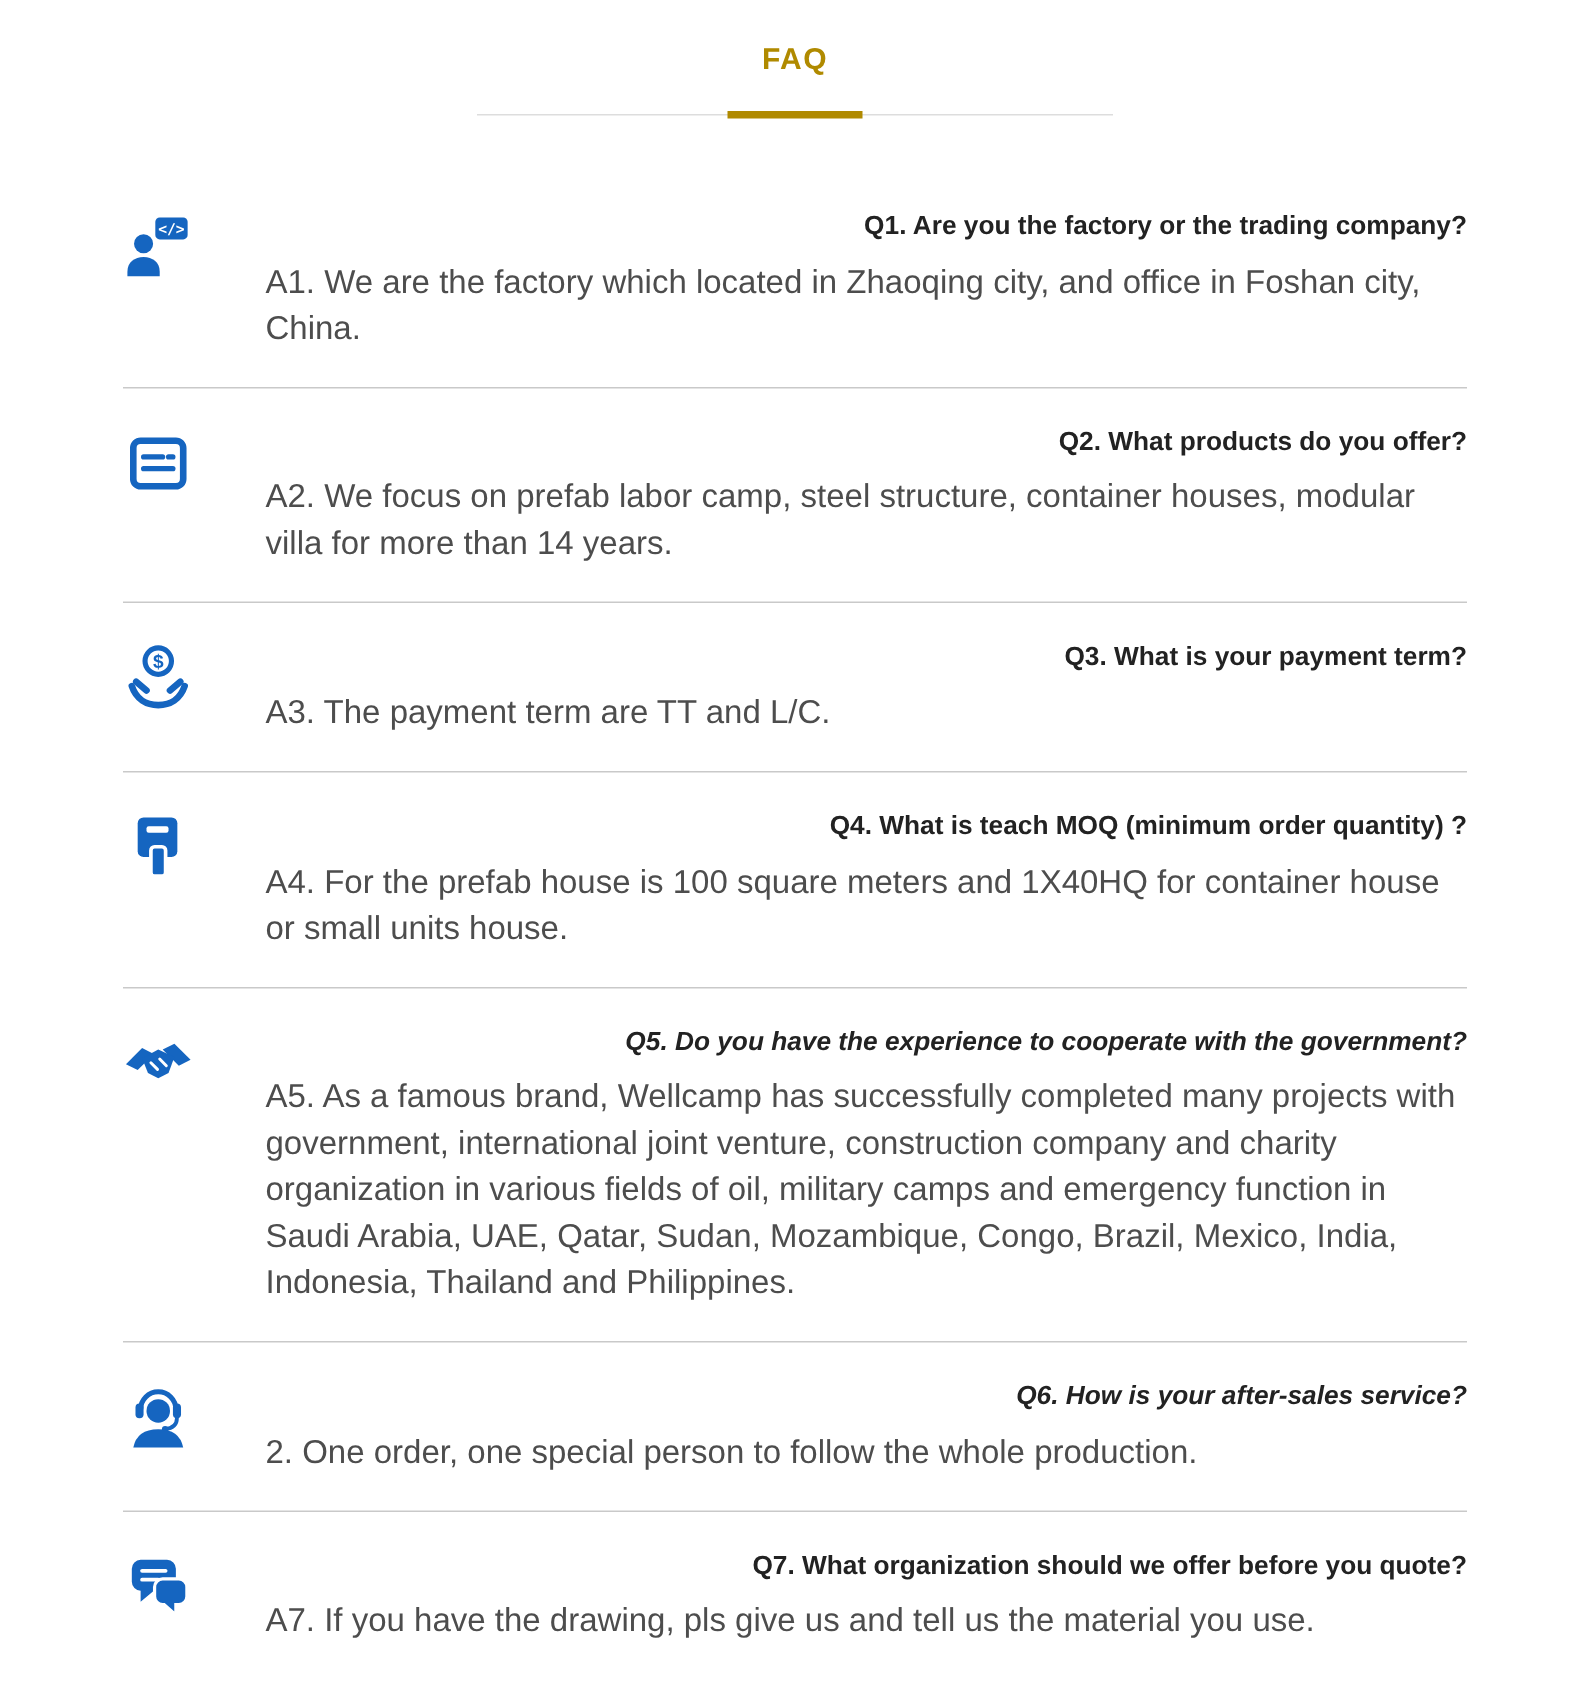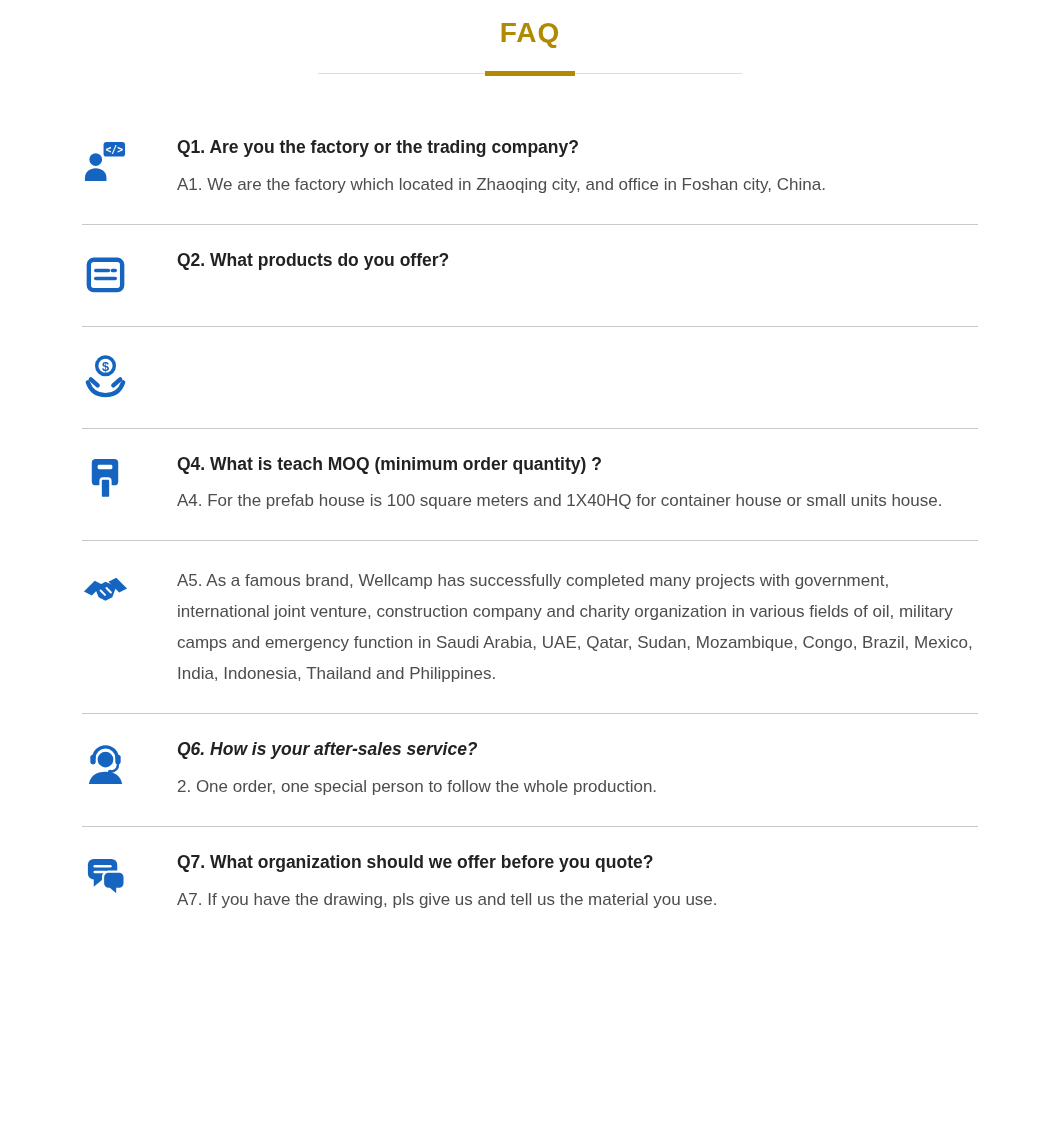--- a/index.html
+++ b/index.html
@@ -10,25 +10,25 @@
   }
   *{box-sizing:border-box;}
   body{
     font-family:"Liberation Sans",sans-serif;
     background:#ffffff;
     margin:0;
   }
   .page{width:1060px;margin:0 auto;padding-top:16px;}
   .header{text-align:center;}
   .title{
-    font-size:28px;
+    font-size:20px;
     font-weight:bold;
     color:var(--accent);
     letter-spacing:1px;
-    margin:1px 0 0 0;
+    margin:13px 0 0 0;
   }
   .divider{
     position:relative;
     width:424px;height:1px;
     background:#dddddd;
     margin:24px auto 0 auto;
   }
   .divider-gold{
     position:absolute;left:50%;top:-2px;
     transform:translateX(-50%);
@@ -45,24 +45,25 @@
   .faq-item:last-child{border-bottom:none;}
   .icon-col{flex:0 0 95px;width:95px;padding-top:2px;}
   .icon-slot{color:var(--icon-blue);display:inline-block;line-height:0;}
   .text-col{flex:1;min-width:0;}
   .question{
     font-size:17.5px;
     font-weight:bold;
     color:var(--question-color);
     margin:0 0 9px 0;
     line-height:1.35;
+    text-align:right;
   }
   .question.italic{font-style:italic;}
   .answer{
-    font-size:17px;
+    font-size:22px;
     color:var(--answer-color);
     line-height:31px;
     margin:0;
   }
 </style>
 </head>
 <body>
 
 <div class="page">
   <div class="header">
@@ -94,32 +95,41 @@
     <div class="icon-col">
       <span class="icon-slot"><svg viewBox="0 0 48 48" width="47" height="47" fill="none" stroke="currentColor">
               <rect x="7" y="9" width="34" height="31" rx="5" stroke-width="4.5"></rect>
               <line x1="14" y1="20" x2="27" y2="20" stroke-width="3.5" stroke-linecap="round"></line>
               <line x1="31" y1="20" x2="34" y2="20" stroke-width="3.5" stroke-linecap="round"></line>
               <line x1="14" y1="28" x2="34" y2="28" stroke-width="3.5" stroke-linecap="round"></line>
             </svg></span>
     </div>
     <div class="text-col">
       <h3 class="question">Q2. What products do you offer?</h3>
+      <div class="answers">
+            <p class="answer">A2. We focus on prefab labor camp, steel structure, container houses, modular villa for more than 14 years.</p>
+          </div>
     </div>
   </div>
 
   <div class="faq-item">
     <div class="icon-col">
       <span class="icon-slot"><svg viewBox="0 0 48 48" width="47" height="47">
               <circle cx="24" cy="13" r="9" fill="none" stroke="currentColor" stroke-width="3.5"></circle>
               <text x="24" y="18" text-anchor="middle" font-size="13" font-weight="bold" fill="currentColor">$</text>
               <path d="M6 30 c3 9 10 13 18 13 s15 -4 18 -13" fill="none" stroke="currentColor" stroke-width="4.5" stroke-linecap="round"></path>
               <path d="M9 27 l7 6 M39 27 l-7 6" stroke="currentColor" stroke-width="4.5" stroke-linecap="round"></path>
             </svg></span>
     </div>
+    <div class="text-col">
+      <h3 class="question">Q3. What is your payment term?</h3>
+      <div class="answers">
+            <p class="answer">A3. The payment term are TT and L/C.</p>
+          </div>
+    </div>
   </div>
 
   <div class="faq-item">
     <div class="icon-col">
       <span class="icon-slot"><svg viewBox="0 0 48 48" width="47" height="47" fill="currentColor">
               <rect x="10" y="4" width="27" height="27" rx="4"></rect>
               <rect x="16" y="10" width="15" height="4.5" rx="1.5" fill="#fff"></rect>
               <rect x="19" y="24" width="10" height="20" rx="2.5" stroke="#fff" stroke-width="2.5"></rect>
             </svg></span>
     </div>
@@ -134,20 +144,21 @@
   <div class="faq-item">
     <div class="icon-col">
       <span class="icon-slot"><svg viewBox="0 0 48 48" width="47" height="47" fill="currentColor">
               <path d="M2 25 L13 14 L21 18 L10 29 Z"></path>
               <path d="M46 22 L35 11 L27 15 L38 26 Z"></path>
               <path d="M13 21 L24 15 L35 20 L31 31 L24 34.5 L17 31 Z"></path>
               <path d="M19 24 l4.5 4.5 M25 21.5 l4.5 4.5" stroke="#fff" stroke-width="2" stroke-linecap="round" fill="none"></path>
             </svg></span>
     </div>
     <div class="text-col">
+      <h3 class="question italic">Q5. Do you have the experience to cooperate with the government?</h3>
       <div class="answers">
             <p class="answer">A5. As a famous brand, Wellcamp has successfully completed many projects with government, international joint venture, construction company and charity organization in various fields of oil, military camps and emergency function in Saudi Arabia, UAE, Qatar, Sudan, Mozambique, Congo, Brazil, Mexico, India, Indonesia, Thailand and Philippines.</p>
           </div>
     </div>
   </div>
 
   <div class="faq-item">
     <div class="icon-col">
       <span class="icon-slot"><svg viewBox="0 0 48 48" width="47" height="47" fill="currentColor">
               <path d="M12 19 a12 12 0 0 1 24 0" fill="none" stroke="currentColor" stroke-width="3.5"></path>

